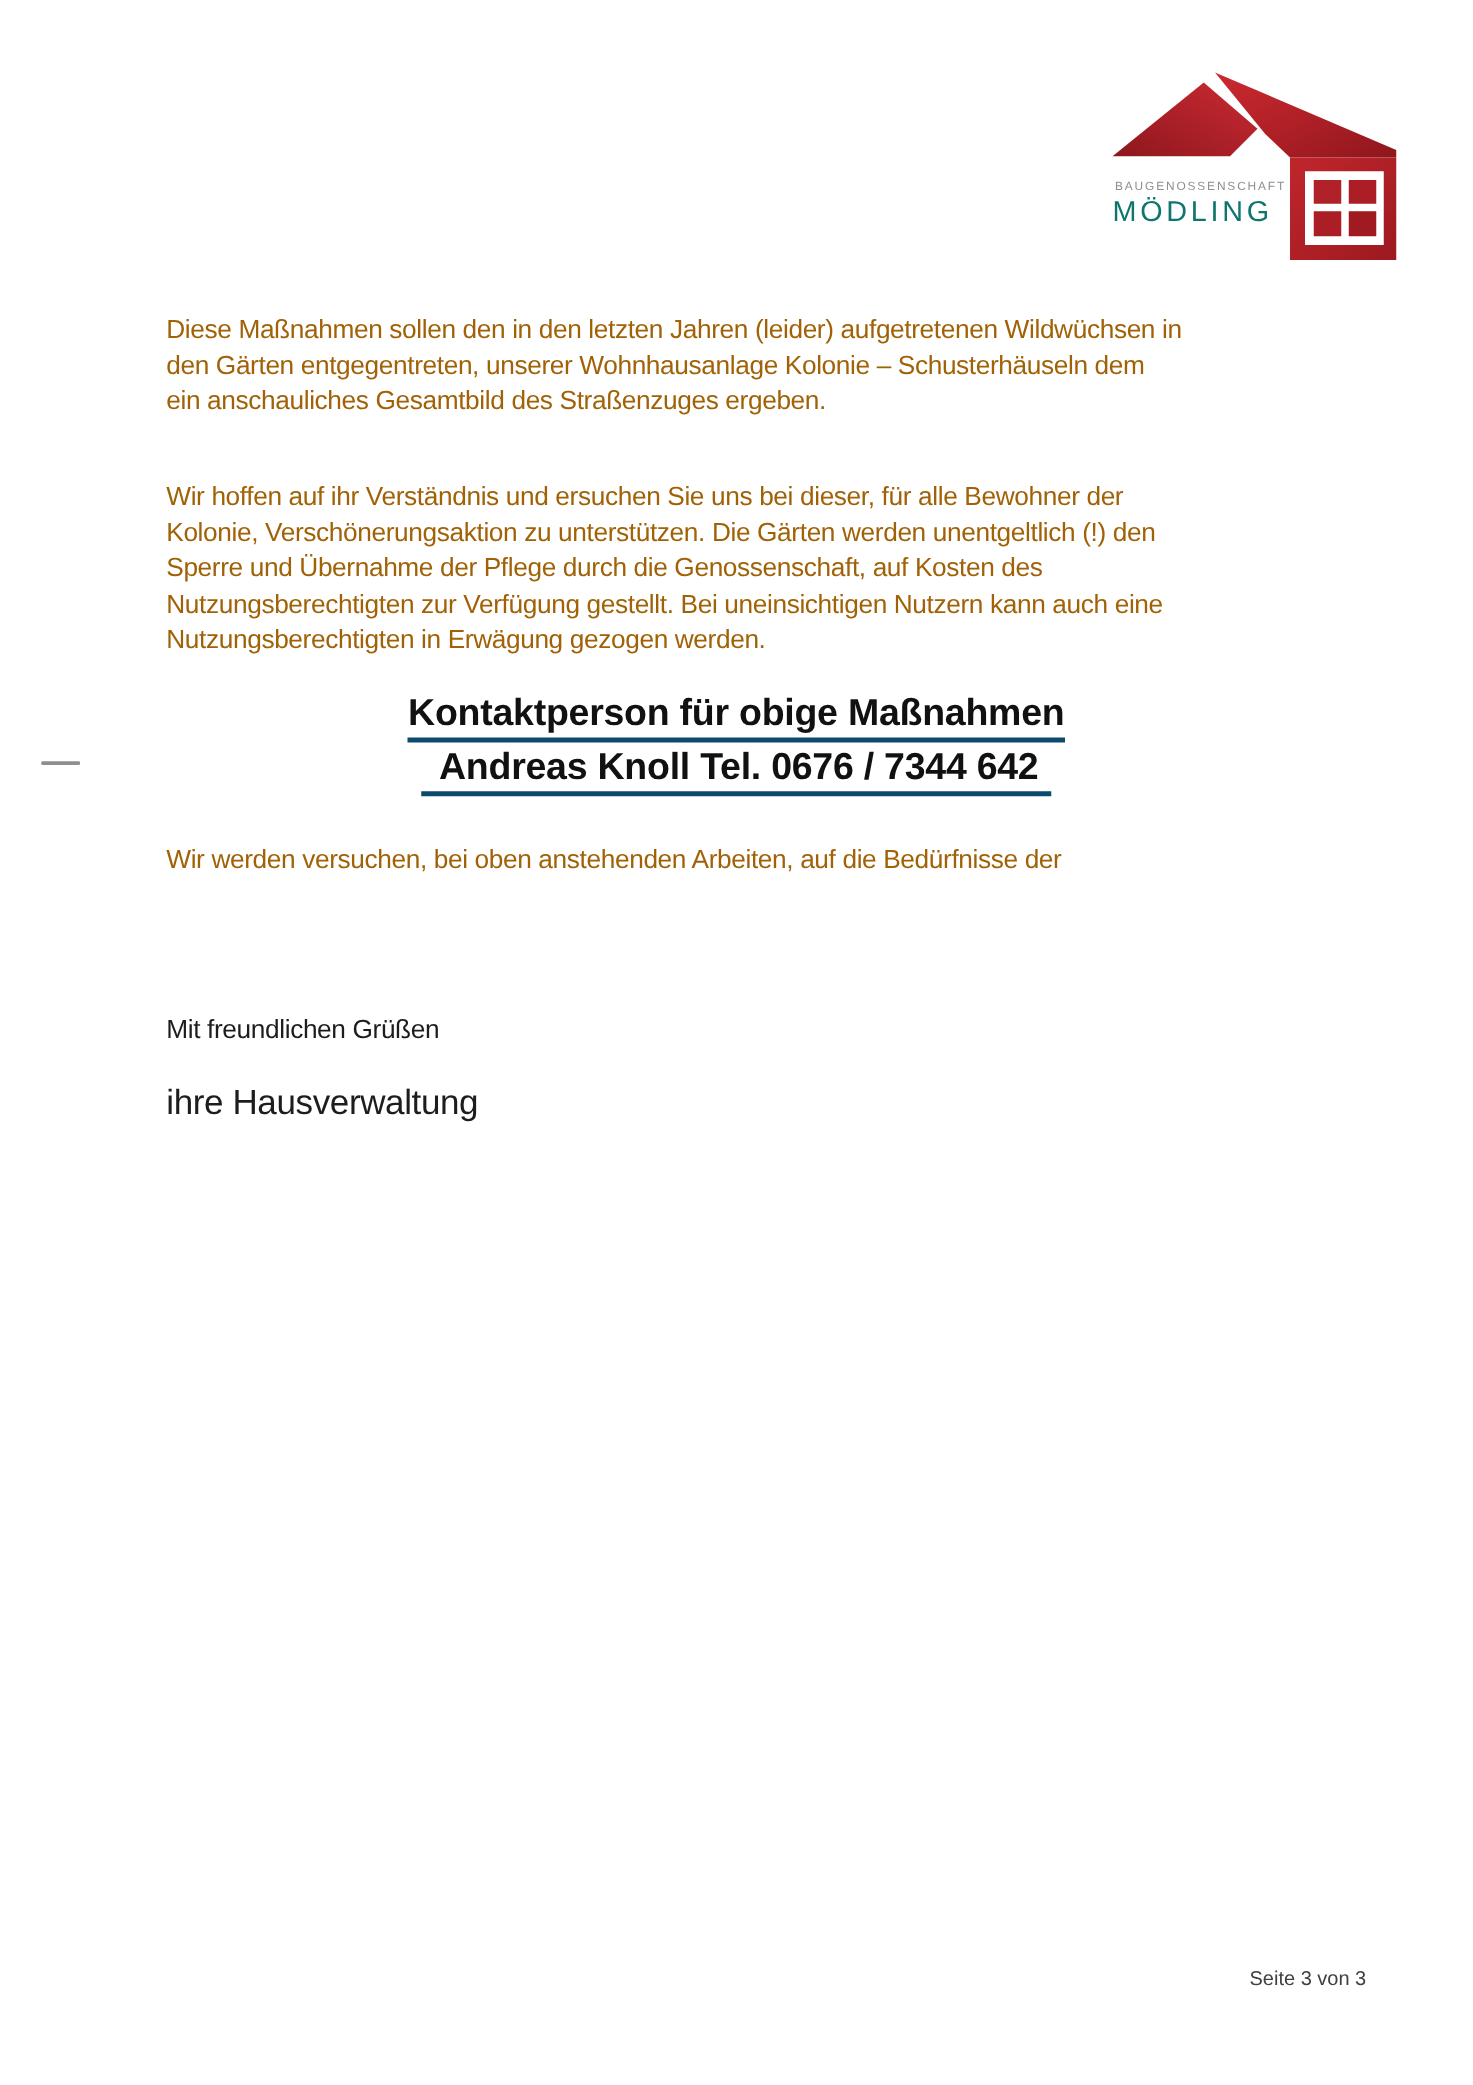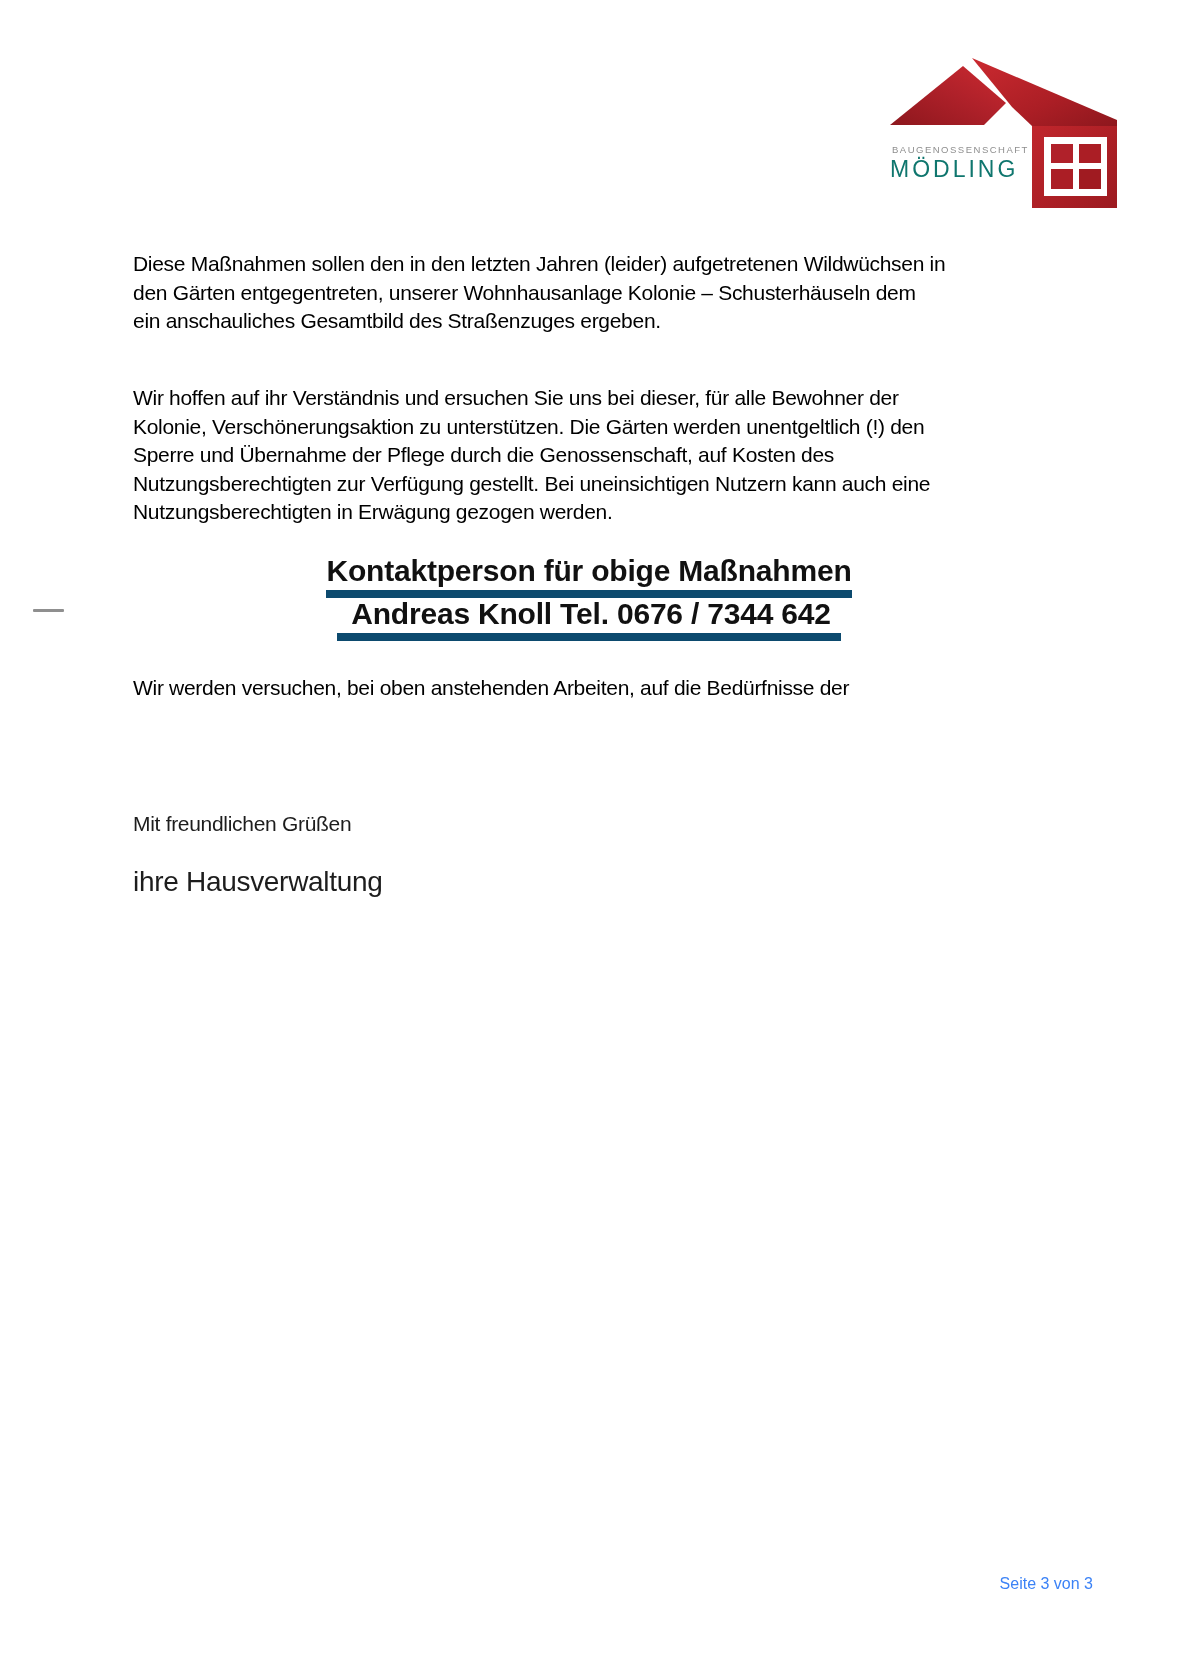--- a/index.html
+++ b/index.html
@@ -18,43 +18,43 @@
     white-space:nowrap;
   }
   .logo-city{
     position:absolute;left:60px;top:106px;
     font-size:23px;letter-spacing:3px;color:#0f766e;font-weight:400;
     white-space:nowrap;
   }
 
   
   .para{position:absolute;left:133px;font-size:21px;line-height:28.5px;
-        letter-spacing:-0.3px;color:#000000;}
+        letter-spacing:-0.3px;color:#a16207;}
   .para .ln{white-space:nowrap;}
   #p1{top:250px;}
   #p2{top:384px;}
   #p3{top:674px;}
 
   .center-line{position:absolute;left:0;width:100%;text-align:center;}
   .heading-text{
     display:inline-block;font-size:30px;font-weight:bold;letter-spacing:-0.2px;
-    color:#111;border-bottom:8px solid #0c4a6e;padding-bottom:2px;line-height:34px;
+    color:#111;border-bottom:4px solid #0c4a6e;padding-bottom:2px;line-height:34px;
     white-space:nowrap;
   }
   #heading-line-1{top:554px;}
   #heading-line-2{top:597px;}
   #heading-line-2 .heading-text{padding-left:14px;padding-right:10px;}
 
   .closing{position:absolute;left:133px;top:812px;font-size:21px;letter-spacing:-0.3px;white-space:nowrap;}
   .signature{position:absolute;left:133px;top:866px;font-size:28px;letter-spacing:-0.3px;white-space:nowrap;}
 
   .fold-mark{position:absolute;left:33px;top:609px;width:31px;height:3px;
              background:#8f8f8f;border-radius:1px;}
 
-  .footer{position:absolute;right:85px;top:1575px;font-size:16px;color:#3b82f6;
+  .footer{position:absolute;right:85px;top:1575px;font-size:16px;color:#404040;
           letter-spacing:0;white-space:nowrap;}
 </style>
 </head>
 <body>
 
 <div class="page">
 
   <div class="logo">
     <svg width="300" height="165" viewBox="0 0 300 165" aria-hidden="true">
       <defs>

